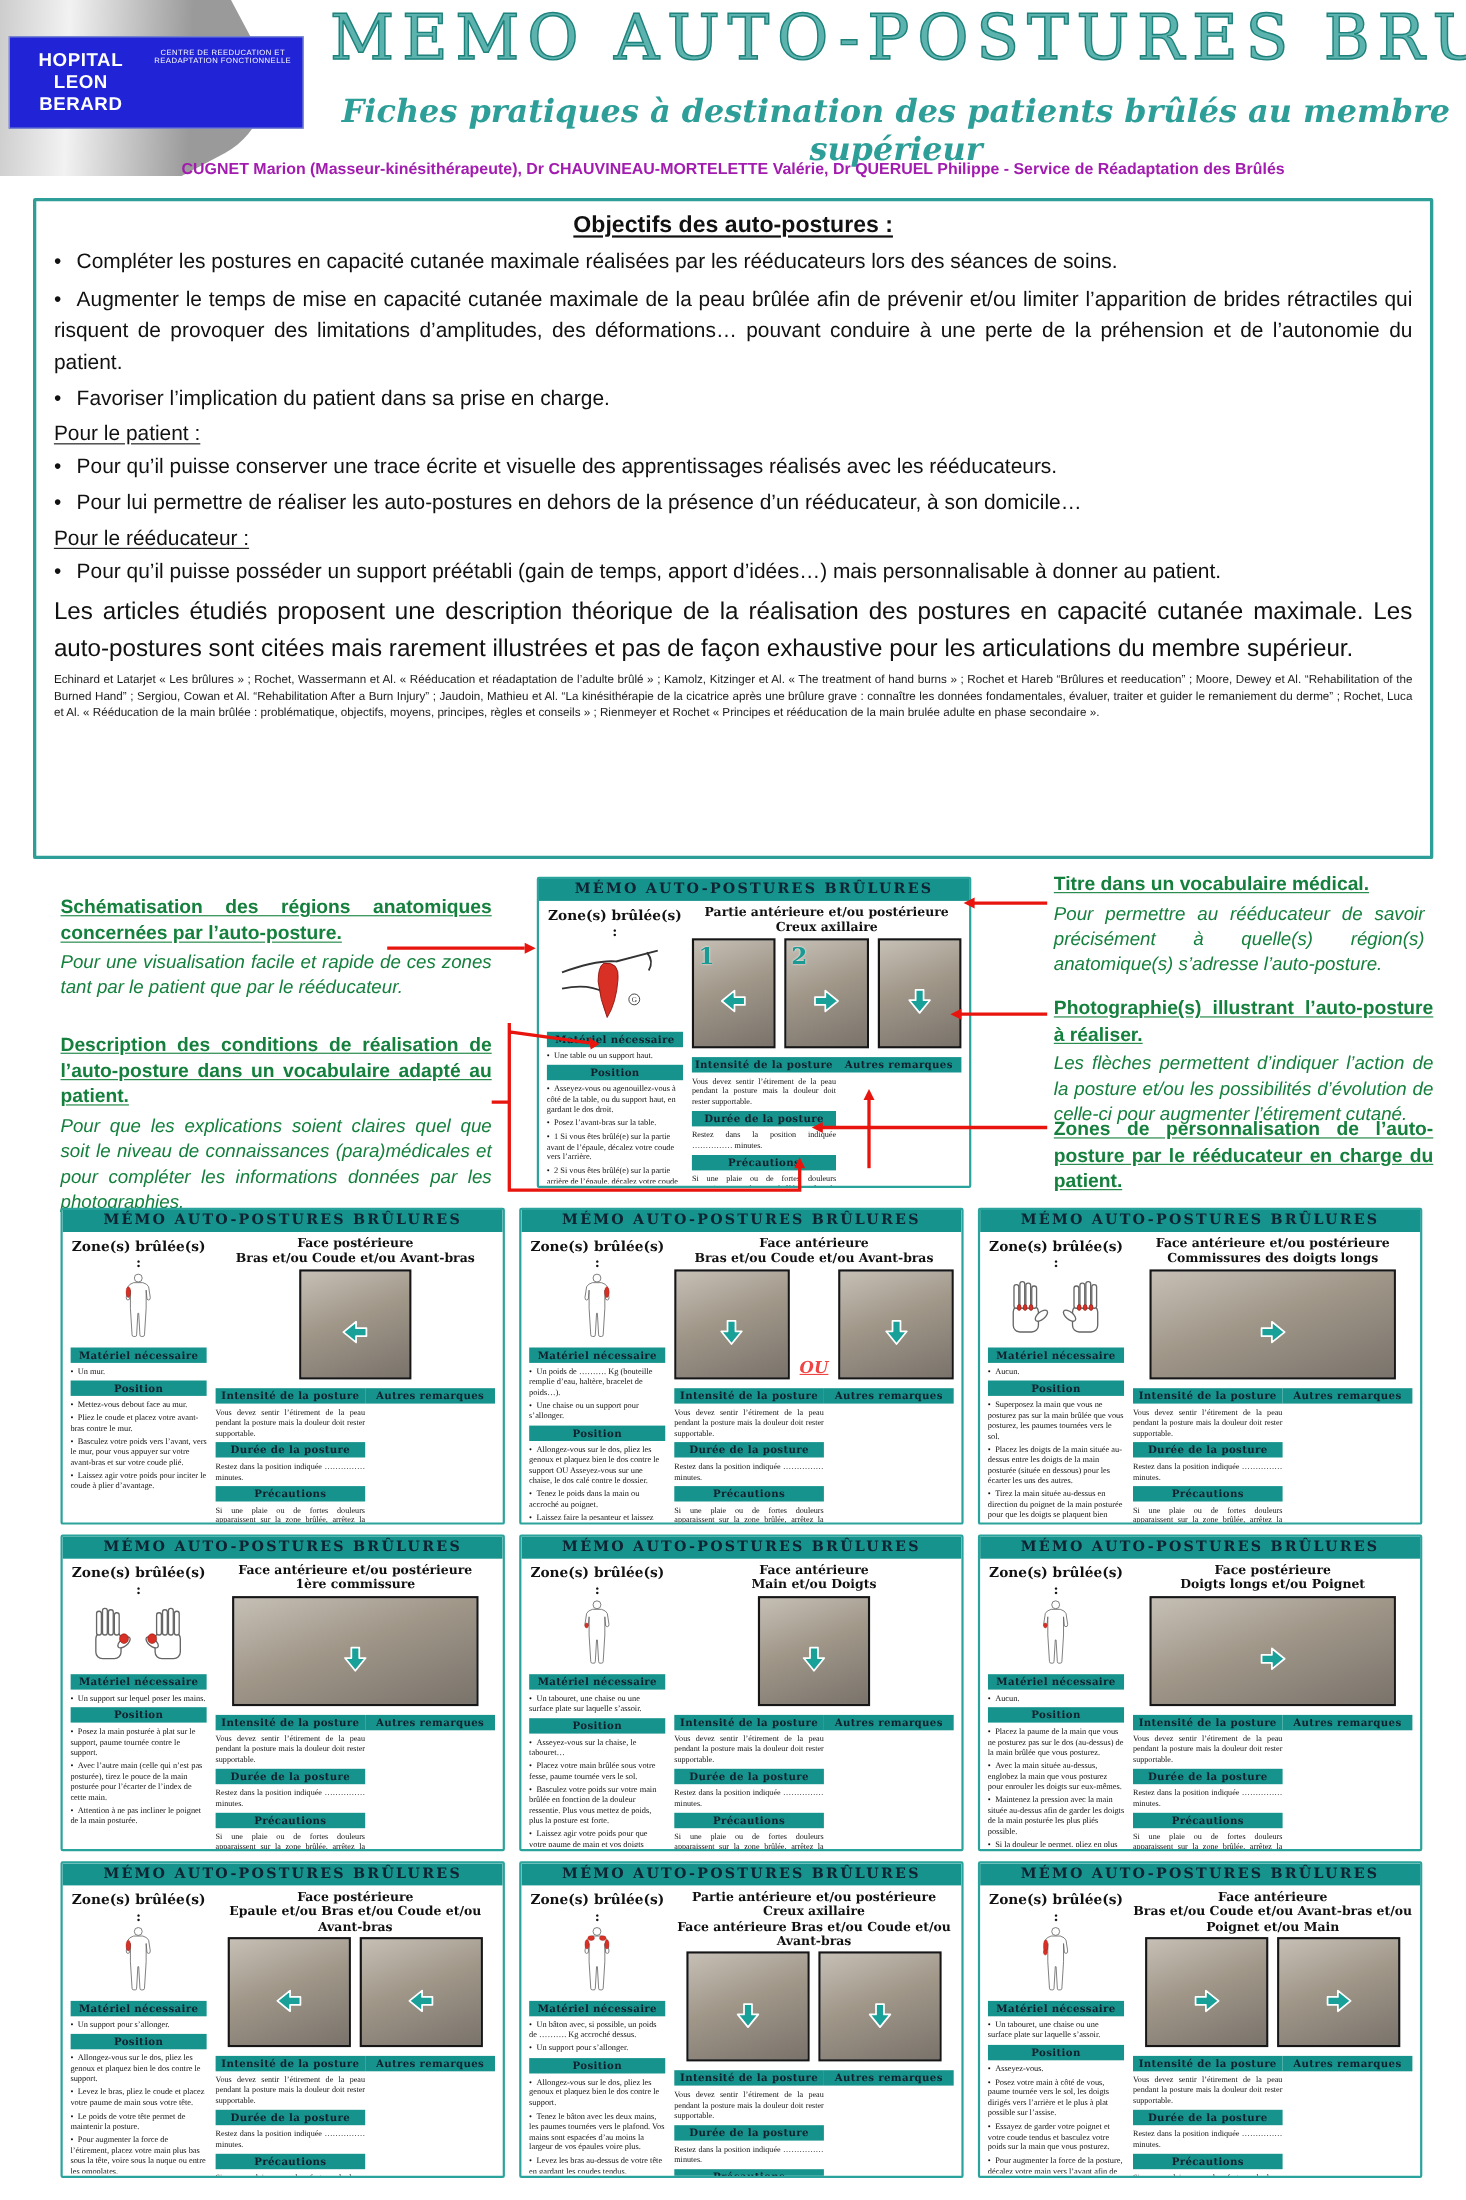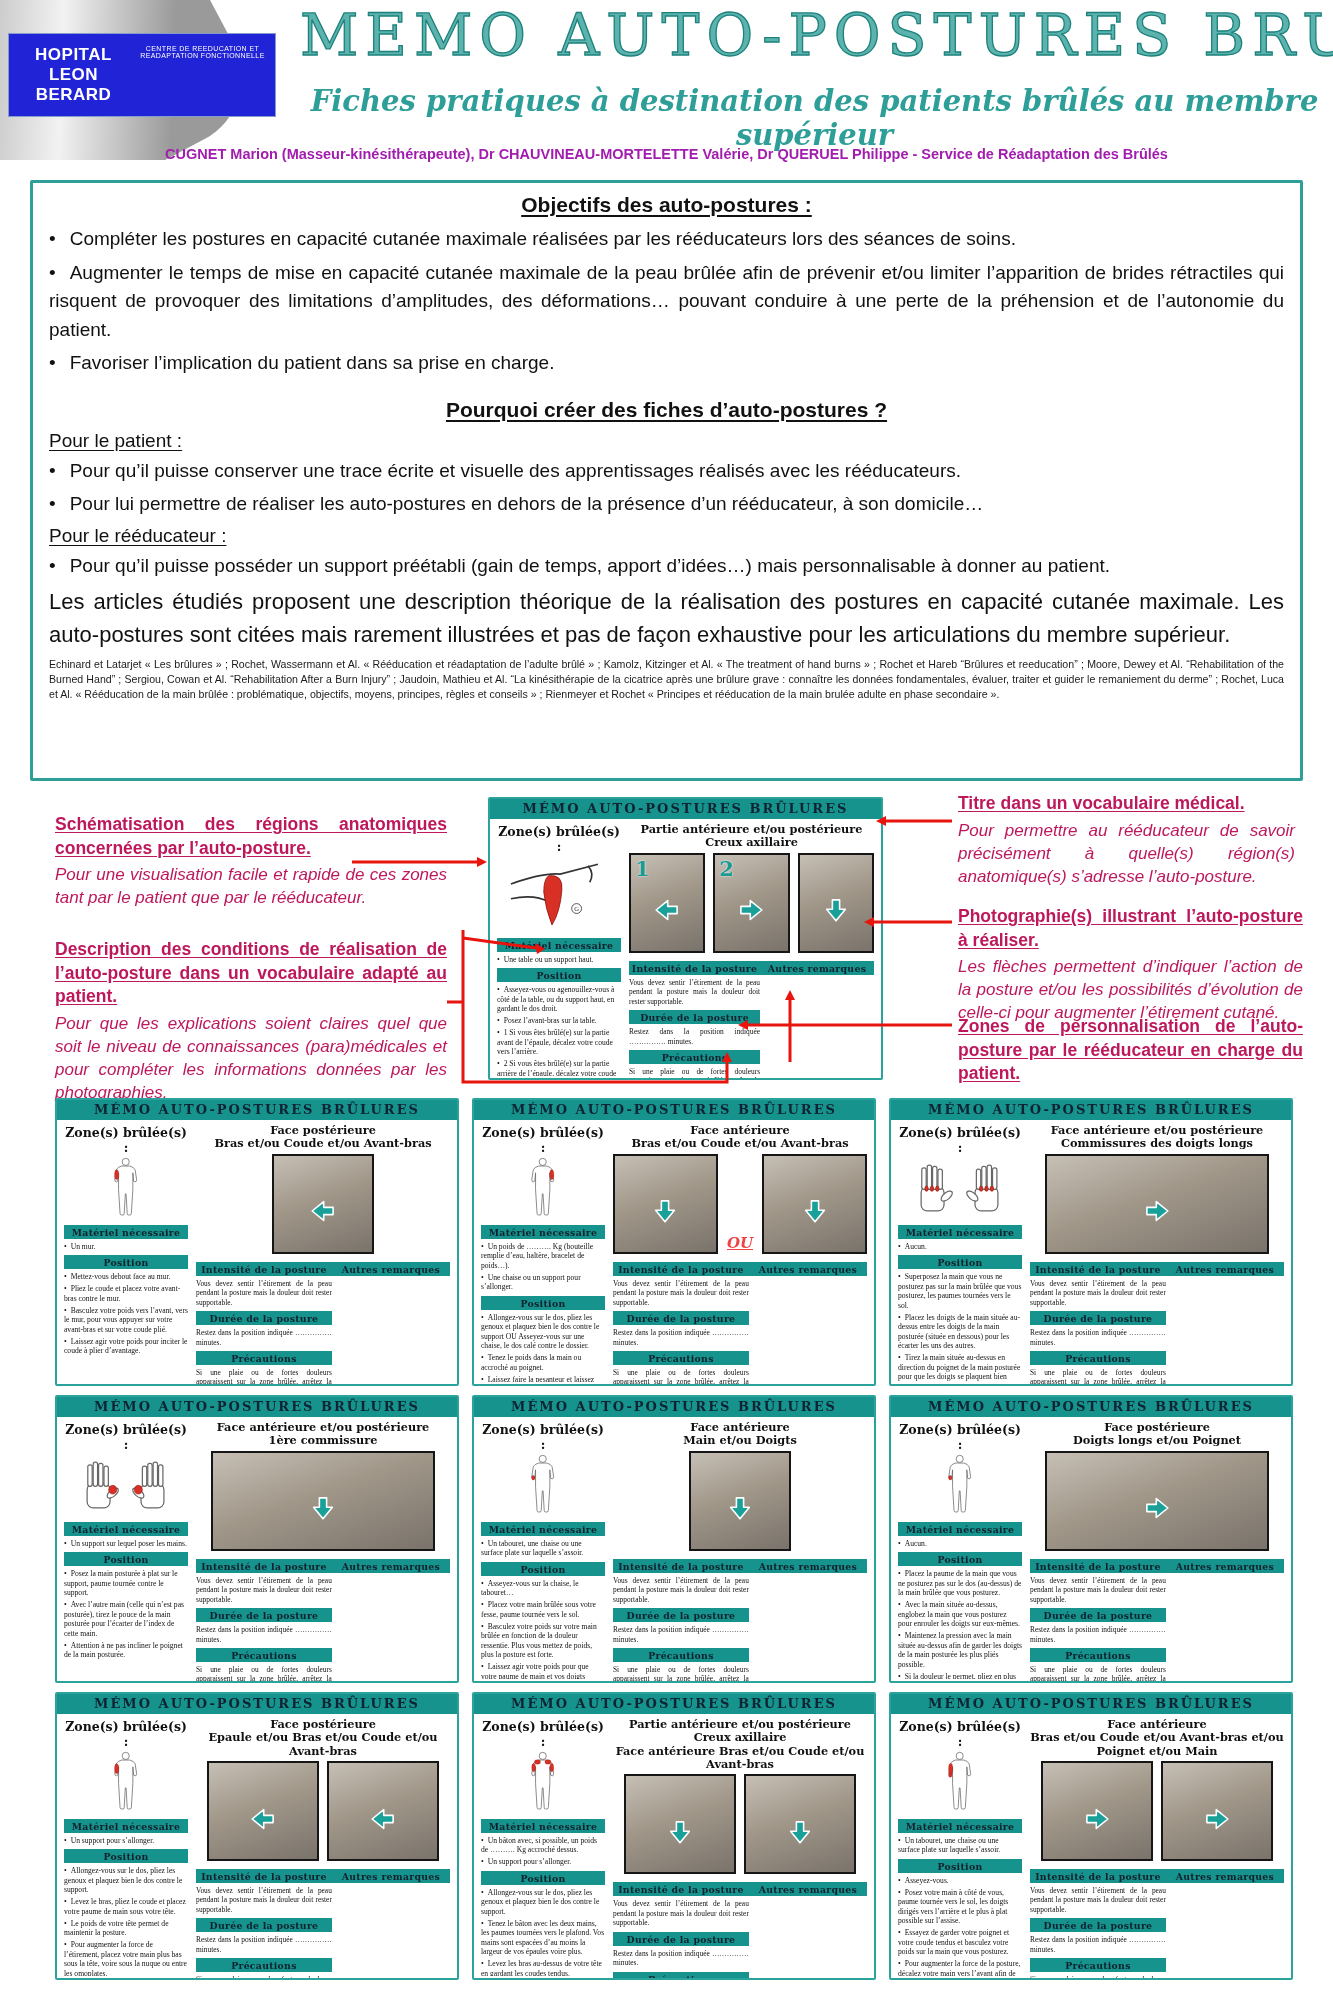--- a/index.html
+++ b/index.html
@@ -31,21 +31,21 @@
     text-decoration:underline;text-underline-offset:3px;}
   .big-list{margin:0;padding:0;list-style:none;}
   .big-list li{font-size:19px;line-height:1.5;margin:5px 0;text-align:justify;}
   .big-list li::before{content:"•";margin-right:14px;}
   .subhead{font-size:19px;margin:6px 0 4px;text-decoration:underline;text-underline-offset:3px;}
   .conclusion{font-size:19px;margin:14px 0 4px;text-decoration:underline;text-underline-offset:3px;}
   .lit-par{font-size:22px;line-height:1.5;text-align:justify;margin:4px 0 6px;}
   .refs{font-size:10.6px;line-height:1.4;text-align:justify;color:#1b1b1b;margin:2px 0 0;}
   .why-title{margin-top:20px;}
   
-  .ann{position:absolute;color:#be185d;}
+  .ann{position:absolute;color:#15803d;}
   .ann-head{font-weight:bold;font-size:17.5px;line-height:1.35;text-decoration:underline;
     text-underline-offset:2px;text-align:justify;}
   .ann-body{font-style:italic;font-size:17px;line-height:1.35;text-align:justify;margin-top:4px;}
   .ann-l1{left:55px;top:813px;width:392px;}
   .ann-l2{left:55px;top:938px;width:392px;}
   .ann-r1{left:958px;top:792px;width:337px;}
   .ann-r2{left:958px;top:905px;width:345px;}
   .ann-r3{left:958px;top:1015px;width:345px;}
   .overlay{position:absolute;left:0;top:0;z-index:6;pointer-events:none;}
   
@@ -106,21 +106,20 @@
 <div class="subtitle">Fiches pratiques à destination des patients brûlés au membre supérieur</div>
 <div class="authors">CUGNET Marion (Masseur-kinésithérapeute), Dr CHAUVINEAU-MORTELETTE Valérie, Dr QUERUEL Philippe  -  Service de Réadaptation des Brûlés</div>
 
 <div class="main-box">
   <div class="sec-title">Objectifs des auto-postures :</div>
   <ul class="big-list">
     <li>Compléter les postures en capacité cutanée maximale réalisées par les rééducateurs lors des séances de soins.</li>
     <li>Augmenter le temps de mise en capacité cutanée maximale de la peau brûlée afin de prévenir et/ou limiter l’apparition de brides rétractiles qui risquent de provoquer des limitations d’amplitudes, des déformations… pouvant conduire à une perte de la préhension et de l’autonomie du patient.</li>
     <li>Favoriser l’implication du patient dans sa prise en charge.</li>
   </ul>
-  <div class="sec-title why-title">Pourquoi créer des fiches d’auto-postures ?</div>
   <div class="subhead">Pour le patient :</div>
   <ul class="big-list">
     <li>Pour qu’il puisse conserver une trace écrite et visuelle des apprentissages réalisés avec les rééducateurs.</li>
     <li>Pour lui permettre de réaliser les auto-postures en dehors de la présence d’un rééducateur, à son domicile…</li>
   </ul>
   <div class="subhead">Pour le rééducateur :</div>
   <ul class="big-list">
     <li>Pour qu’il puisse posséder un support préétabli (gain de temps, apport d’idées…) mais personnalisable à donner au patient.</li>
   </ul>
   <p class="lit-par">Les articles étudiés proposent une description théorique de la réalisation des postures en capacité cutanée maximale. Les auto-postures sont citées mais rarement illustrées et pas de façon exhaustive pour les articulations du membre supérieur.</p>

